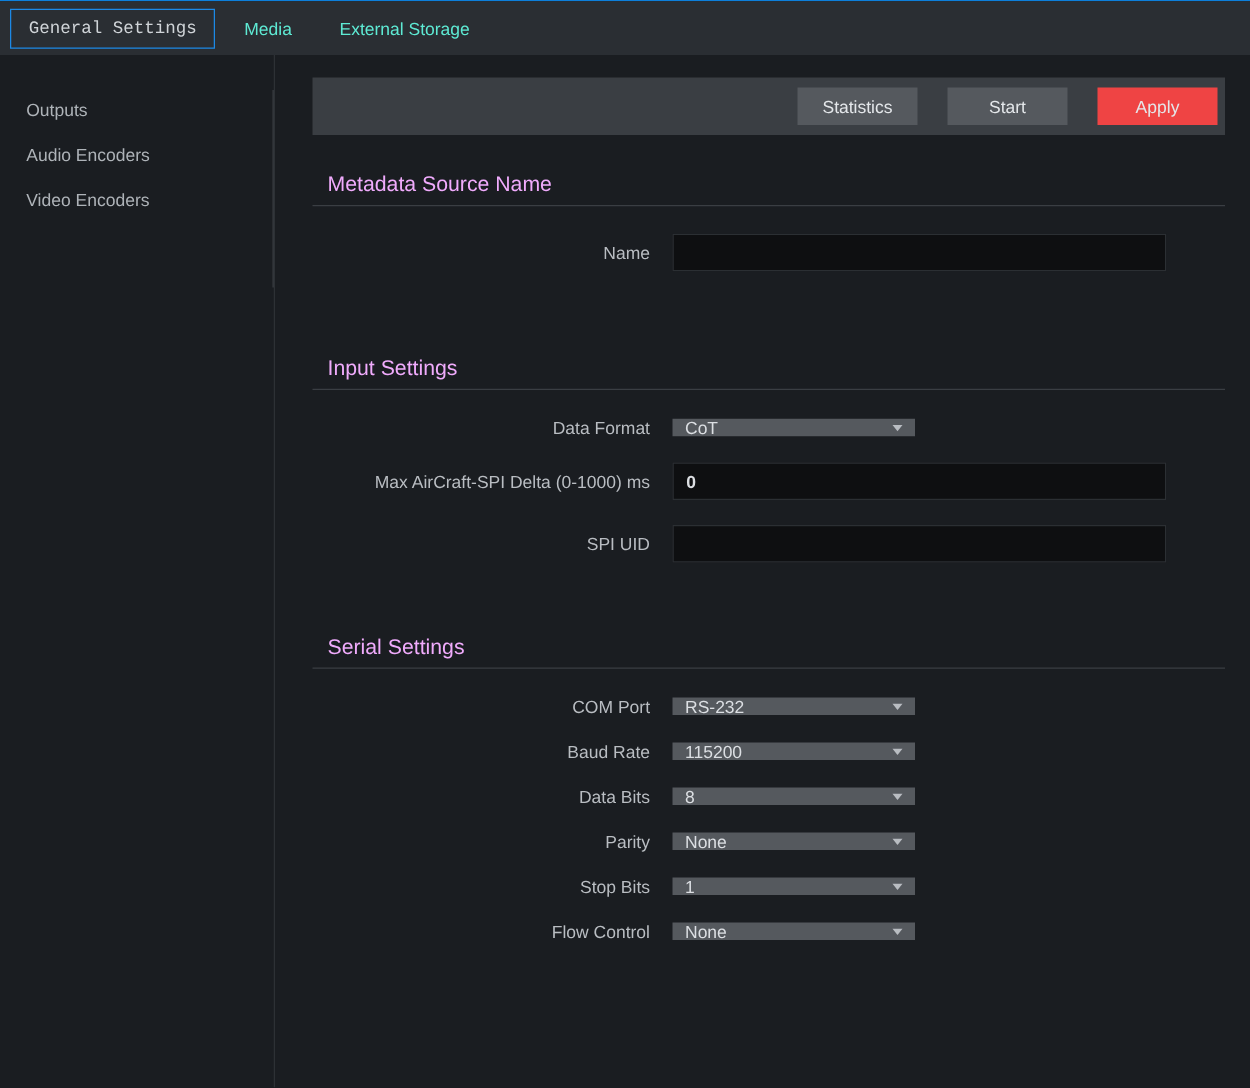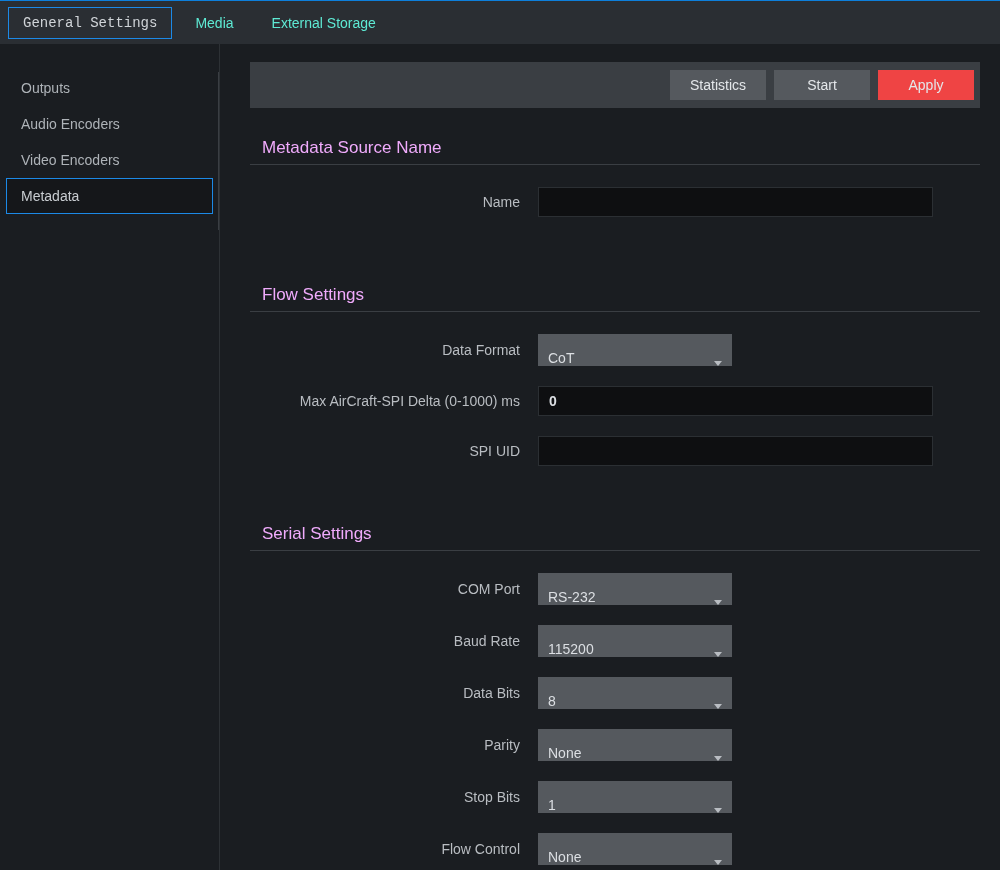--- a/index.html
+++ b/index.html
@@ -67,21 +67,21 @@
     padding: 18px 20px 0 30px;
     overflow-y: auto;
   }
   .action-bar {
     background: #3a3e43;
     height: 46px;
     display: flex;
     justify-content: flex-end;
     align-items: center;
     padding: 0 6px;
-    gap: 8px;
+    gap: 24px;
     margin-bottom: 30px;
   }
   .btn {
     background: #55595e;
     color: #e4e7ea;
     border: none;
     padding: 7px 0;
     width: 96px;
     text-align: center;
     cursor: pointer;
@@ -115,24 +115,24 @@
     border: 1px solid #2b2f33;
     height: 30px;
     color: #dcdfe3;
     padding: 0 10px;
     font-size: 14px;
     font-weight: 600;
   }
   .text-input.wide { width: 395px; }
   .select {
     background: #55595e;
-    height: 32px;
+    height: 14px;
     width: 194px;
     display: flex;
-    align-items: flex-end;
+    align-items: center;
     justify-content: space-between;
     padding: 0 10px;
     color: #dcdfe3;
     cursor: pointer;
   }
   .caret {
     width: 0; height: 0;
     border-left: 4px solid transparent;
     border-right: 4px solid transparent;
     border-top: 5px solid #b9bdc2;
@@ -155,42 +155,41 @@
   <div class="tab active">General Settings</div>
   <div class="tab">Media</div>
   <div class="tab">External Storage</div>
 </div>
 
 <div class="main">
   <div class="sidebar">
     <div class="side-item">Outputs</div>
     <div class="side-item">Audio Encoders</div>
     <div class="side-item">Video Encoders</div>
-    <div class="side-item active">Metadata</div>
   </div>
 
   <div class="content">
 
     <div class="action-bar">
       <button class="btn">Statistics</button>
       <button class="btn">Start</button>
       <button class="btn primary">Apply</button>
     </div>
 
     <div class="section-title">Metadata Source Name</div>
     <hr class="section-rule">
 
     <div class="form-row">
       <div class="form-label">Name</div>
       <input class="text-input wide" value="" style="">
     </div>
 
     <div class="section-gap"></div>
 
-    <div class="section-title">Flow Settings</div>
+    <div class="section-title">Input Settings</div>
     <hr class="section-rule">
 
     <div class="form-row">
       <div class="form-label">Data Format</div>
       <div class="select">
         <span>CoT</span>
         <span class="caret"></span>
       </div>
     </div>
 

